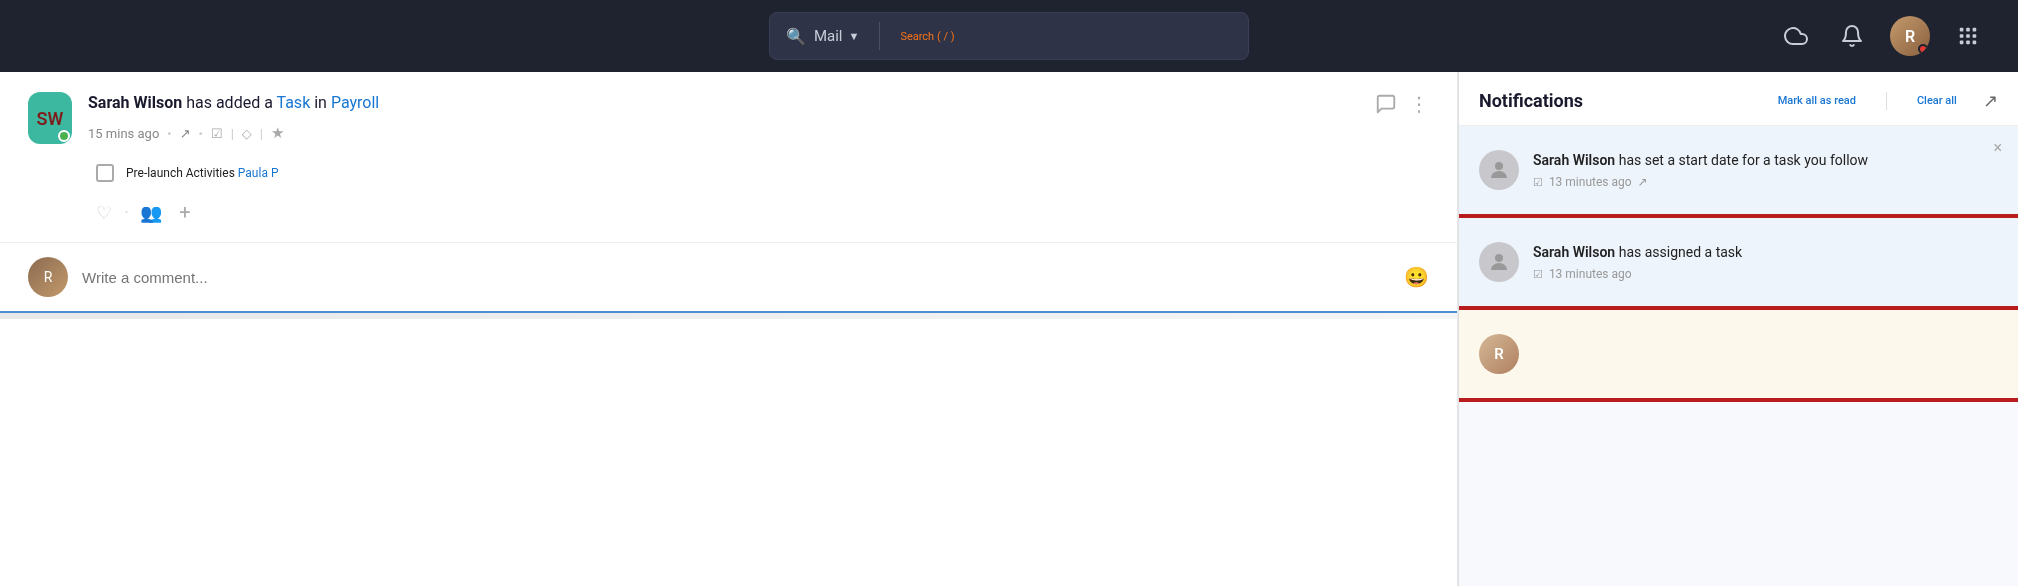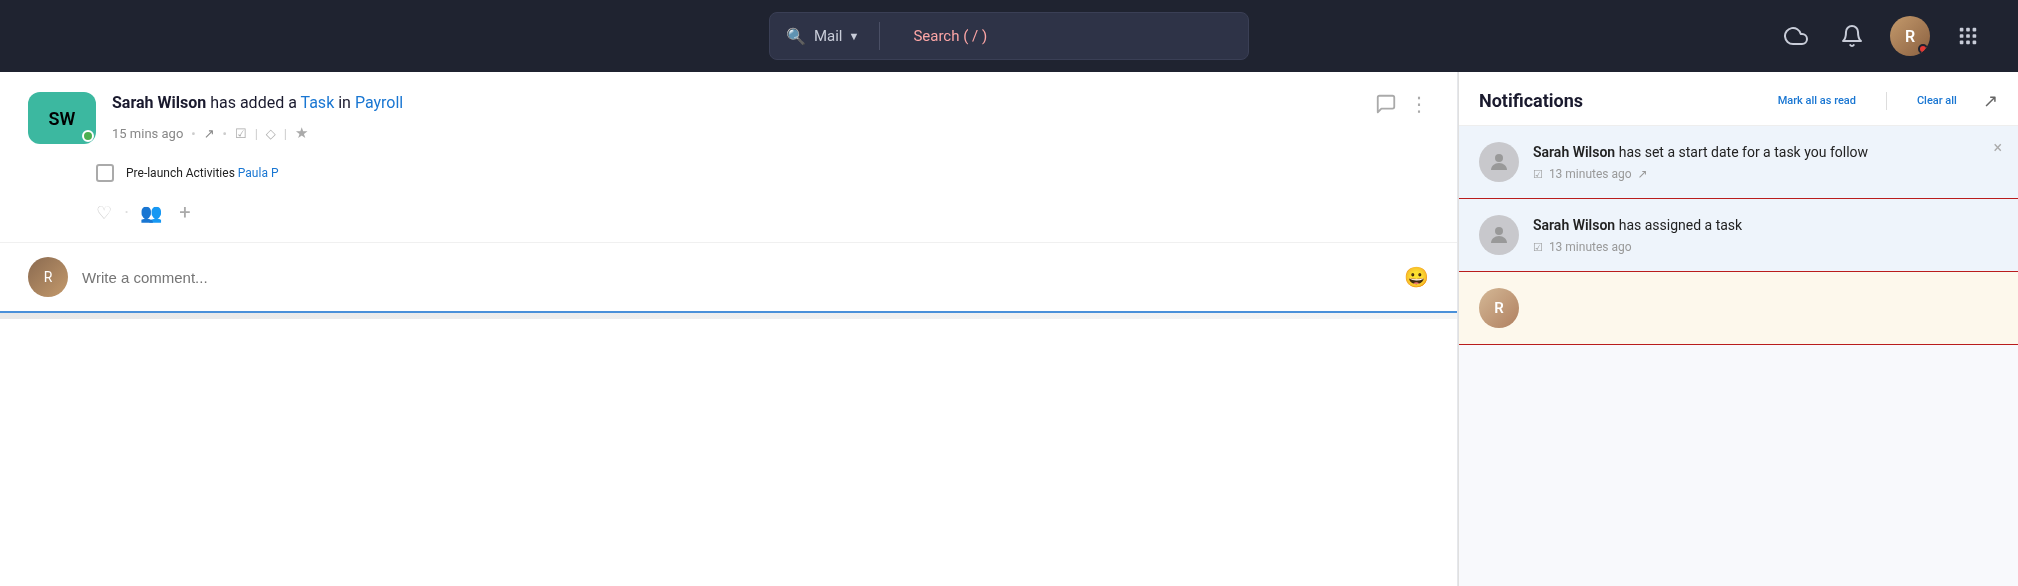--- a/index.html
+++ b/index.html
@@ -39,23 +39,22 @@
     }
     .mail-selector {
       display: flex;
       align-items: center;
       gap: 6px;
       color: #c8ccd8;
       font-size: 15px;
       cursor: pointer;
     }
     .search-text {
-      color: #fca5a5;
-      font-size: 15px;
-      margin-left: 13px;
+      color: #f97316;
+      font-size: 11px;
     }
     .topbar-icons {
       position: absolute;
       right: 32px;
       display: flex;
       align-items: center;
       gap: 20px;
     }
     .topbar-icon-btn {
       color: #c8ccd8;
@@ -109,28 +108,28 @@
 
     .activity-item {
       padding: 20px 28px 0 28px;
     }
     .activity-header {
       display: flex;
       align-items: flex-start;
       gap: 16px;
     }
     .activity-avatar {
-      width: 68px;
+      width: 44px;
       height: 52px;
       border-radius: 12px;
       background: #3cb8a0;
       display: flex;
       align-items: center;
       justify-content: center;
-      color: #000000;
+      color: #7f1d1d;
       font-size: 18px;
       font-weight: 600;
       flex-shrink: 0;
       position: relative;
     }
     .online-dot {
       position: absolute;
       bottom: 2px;
       right: 2px;
       width: 12px;
@@ -319,22 +318,22 @@
 
     .notif-list {
       flex: 1;
       overflow-y: auto;
     }
 
     .notif-item {
       display: flex;
       align-items: flex-start;
       gap: 14px;
-      padding: 16px 20px;
-      border-bottom: 1px solid #b91c1c;
+      padding: 24px 20px;
+      border-bottom: 4px solid #b91c1c;
       background: #fff;
       position: relative;
     }
     .notif-item.highlighted {
       background: #eef4fb;
     }
     .notif-item.email-notif {
       background: #fdf8ec;
     }
     .notif-avatar {

